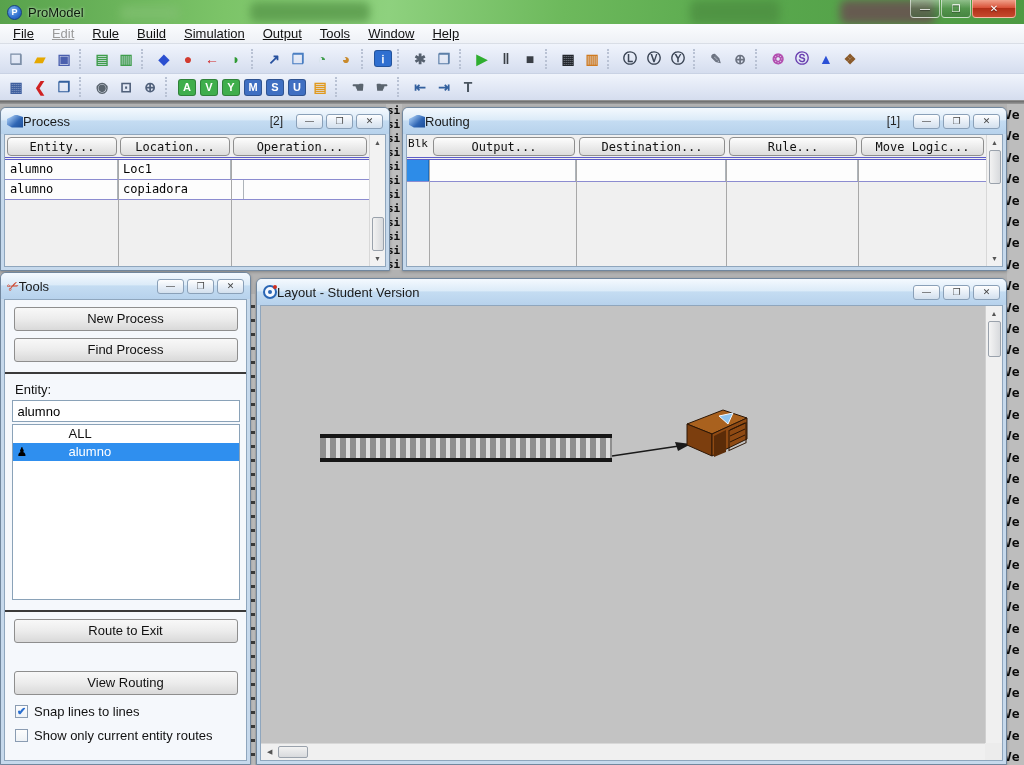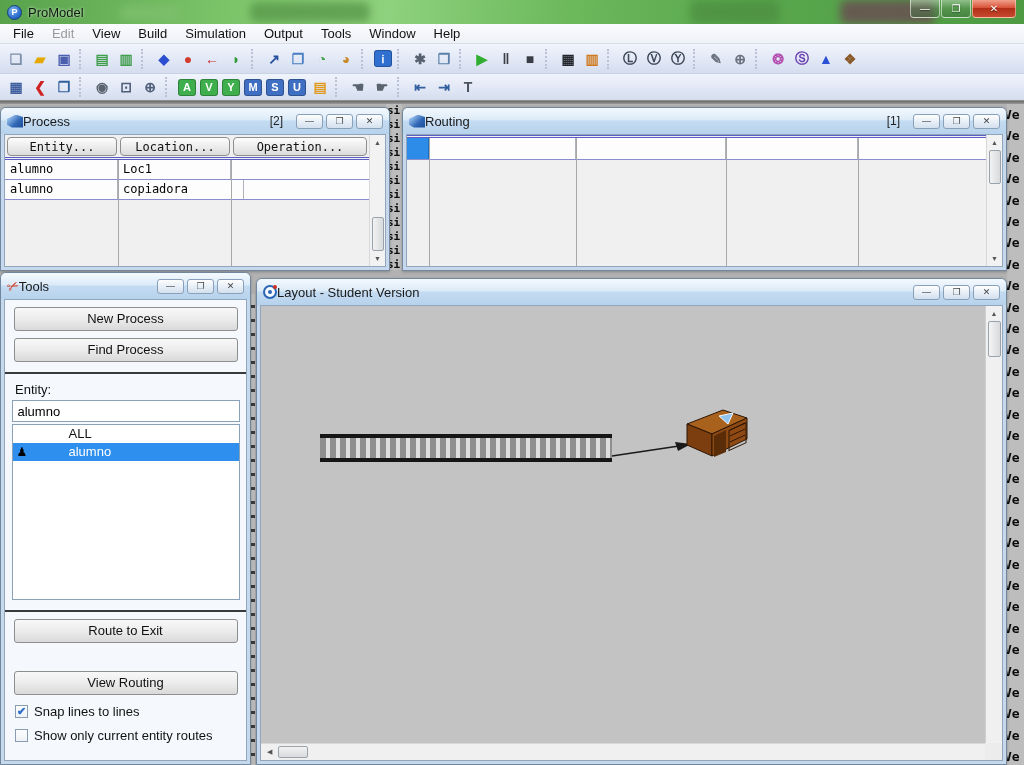--- a/index.html
+++ b/index.html
@@ -22,21 +22,21 @@
   #app-title { position:relative; color:#0c1a0c; font-size:13px; text-shadow:0 0 3px #ffffffcc; }
   #win-controls { position:absolute; right:8px; top:0; display:flex; }
   .wc-btn { width:30px; height:18px; border:1px solid #ffffff90; border-top:none; display:flex; align-items:center;
     justify-content:center; color:#fff; font-size:10px; background:linear-gradient(#cfe0cf80,#5c8a5c60 50%,#3c6b3c80);
     border-radius:0 0 4px 4px; margin-left:1px; text-shadow:0 1px 1px #0008; }
   .wc-btn.close { width:44px; background:linear-gradient(#f0a08a,#d9533a 45%,#b23018 50%,#c6492d); border-color:#ffd0c0a0; }
 
   
   #menubar { position:absolute; left:0; top:24px; width:1024px; height:20px; background:linear-gradient(#fbfcfe,#eef1f6);
     border-bottom:1px solid #d9dee6; display:flex; align-items:center; padding-left:4px; }
-  .menu-item { padding:2px 9px; color:#111; cursor:default; }
+  .menu-item { padding:2px 9px; color:#111; cursor:default;text-decoration:underline; }
   .menu-item.disabled { color:#9a9a9a; }
 
   
   .toolbar { position:absolute; left:0; width:1024px; background:linear-gradient(#f0f4fc,#dde4f3 70%,#d5ddee);
     display:flex; align-items:center; padding-left:4px; }
   #toolbar1 { top:44px; height:30px; border-bottom:1px solid #c9d2e4; }
   #toolbar2 { top:74px; height:27px; border-bottom:1px solid #8f8f8f; }
   .tb-icon { width:22px; height:21px; margin:0 1px; display:inline-flex; align-items:center; justify-content:center;
     font-size:14px; font-weight:bold; border-radius:3px; cursor:default; }
   .tb-icon.chip { width:18px; height:17px; font-size:11px; margin:0 2px; border:1px solid #00000040; }
@@ -147,21 +147,21 @@
     <div id="win-controls">
       <div class="wc-btn">—</div>
       <div class="wc-btn">❐</div>
       <div class="wc-btn close">✕</div>
     </div>
   </div>
 
   <div id="menubar">
     <div class="menu-item">File</div>
     <div class="menu-item disabled">Edit</div>
-    <div class="menu-item">View</div>
+    <div class="menu-item">Rule</div>
     <div class="menu-item">Build</div>
     <div class="menu-item">Simulation</div>
     <div class="menu-item">Output</div>
     <div class="menu-item">Tools</div>
     <div class="menu-item">Window</div>
     <div class="menu-item">Help</div>
   </div>
 
   <div id="toolbar1" class="toolbar">
       <span class="tb-icon" style="color: rgb(125, 143, 168);">❏</span>
@@ -333,20 +333,27 @@
         <span class="t-count">[1]</span>
         <div class="win-btns pushed">
           <div class="mini-btn">—</div>
           <div class="mini-btn">❐</div>
           <div class="mini-btn">✕</div>
         </div>
       </div>
       <div class="win-body">
         <div class="sheet">
           <div class="sheet-main">
+            <div class="hdr-row" style="gap:4px; padding-left:0;">
+              <div class="hdr-blk">Blk</div>
+              <div class="hdr-btn" style="width:142px">Output...</div>
+              <div class="hdr-btn" style="width:146px">Destination...</div>
+              <div class="hdr-btn" style="width:128px">Rule...</div>
+              <div class="hdr-btn" style="flex:1">Move Logic...</div>
+            </div>
             <div class="tbl">
               <div class="colghost" style="left:22px"></div>
               <div class="colghost" style="left:169px"></div>
               <div class="colghost" style="left:319px"></div>
               <div class="colghost" style="left:451px"></div>
               <div class="trow" style="height:22px">
                 <div class="tcell blkcell" style="width:22px"></div>
                 <div class="tcell" style="width:147px"></div>
                 <div class="tcell" style="width:150px"></div>
                 <div class="tcell" style="width:132px"></div>

